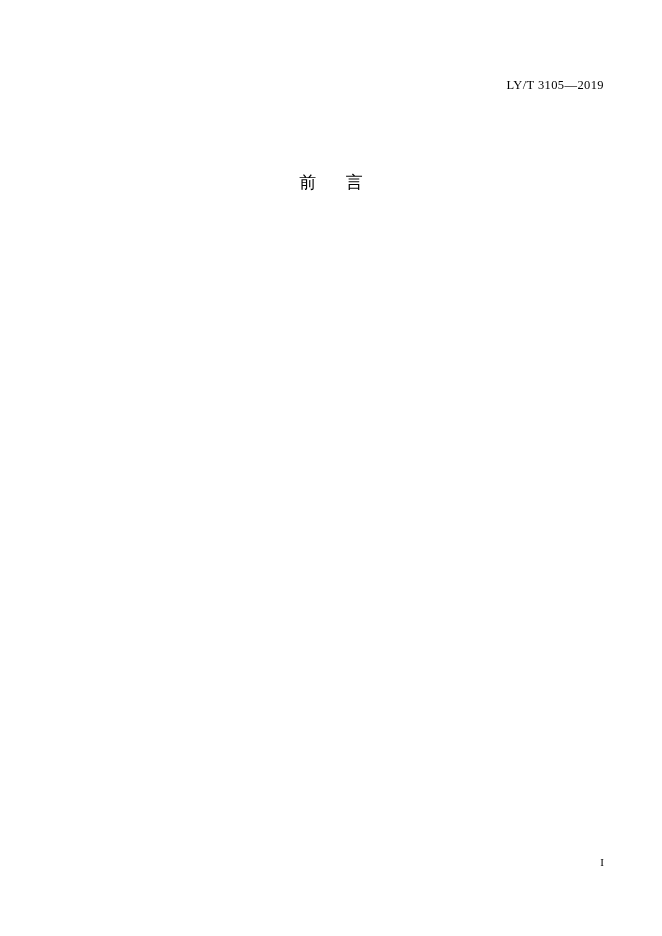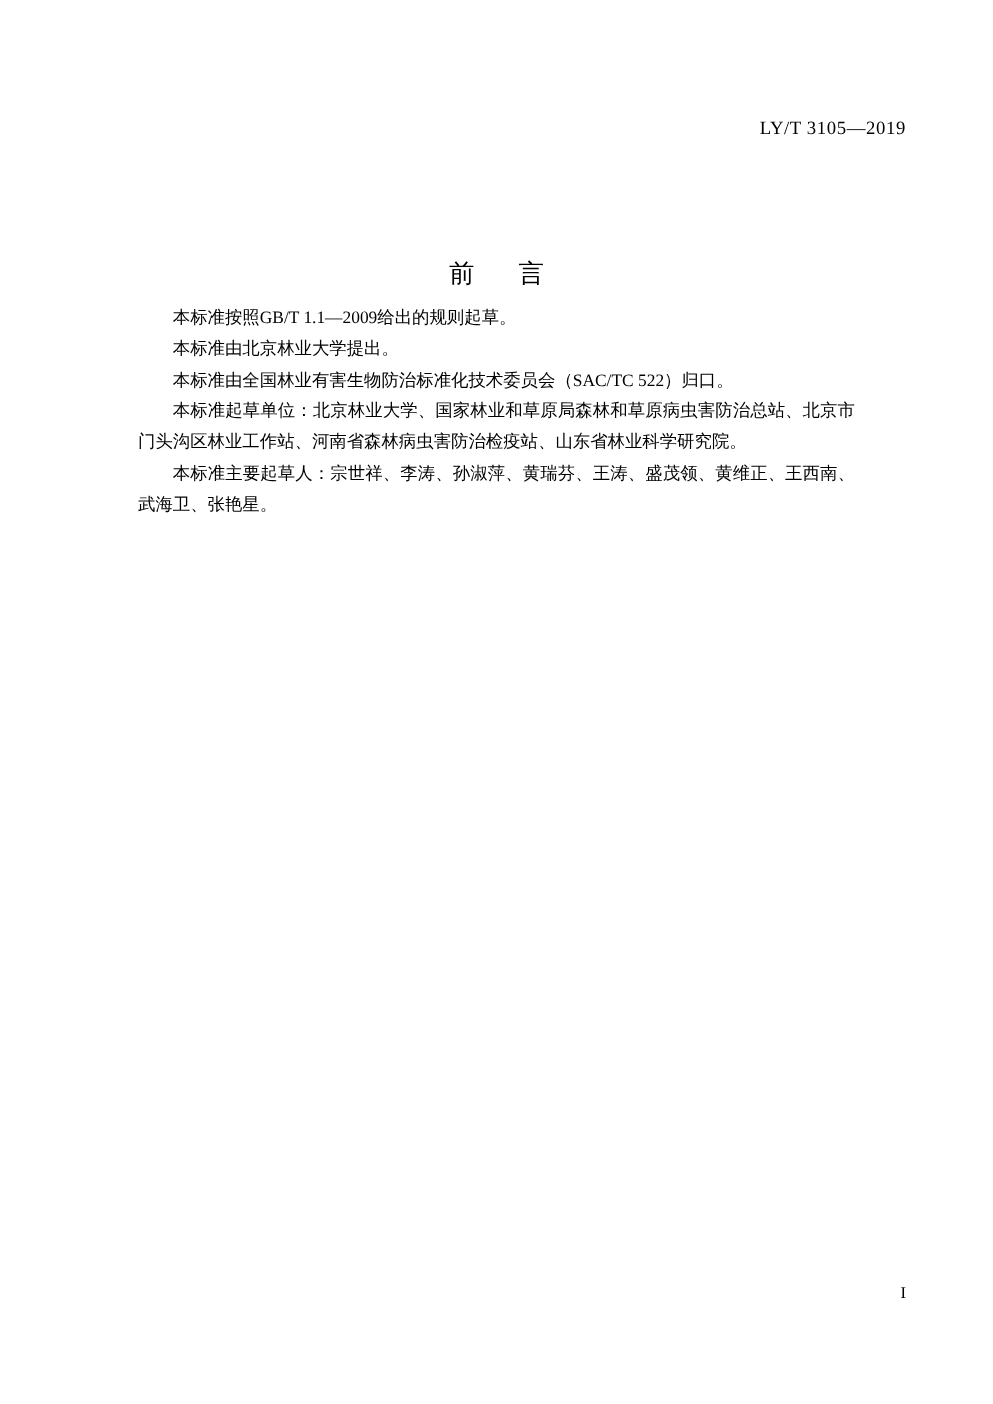--- a/index.html
+++ b/index.html
@@ -69,23 +69,16 @@
 </style>
 </head>
 <body>
 
 <div class="page">
 
   <div class="header-std">LY/T  3105—2019</div>
 
   <div class="doc-title">前    言</div>
 
-  <div class="body-block">
-    <p class="para">本标准按照GB/T 1.1—2009给出的规则起草。</p>
-    <p class="para">本标准由北京林业大学提出。</p>
-    <p class="para">本标准由全国林业有害生物防治标准化技术委员会（SAC/TC 522）归口。</p>
-    <p class="para">本标准起草单位：北京林业大学、国家林业和草原局森林和草原病虫害防治总站、北京市门头沟区林业工作站、河南省森林病虫害防治检疫站、山东省林业科学研究院。</p>
-    <p class="para">本标准主要起草人：宗世祥、李涛、孙淑萍、黄瑞芬、王涛、盛茂领、黄维正、王西南、武海卫、张艳星。</p>
-  </div>
 
   <div class="page-number">I</div>
 
 </div>
 
 </body></html>

